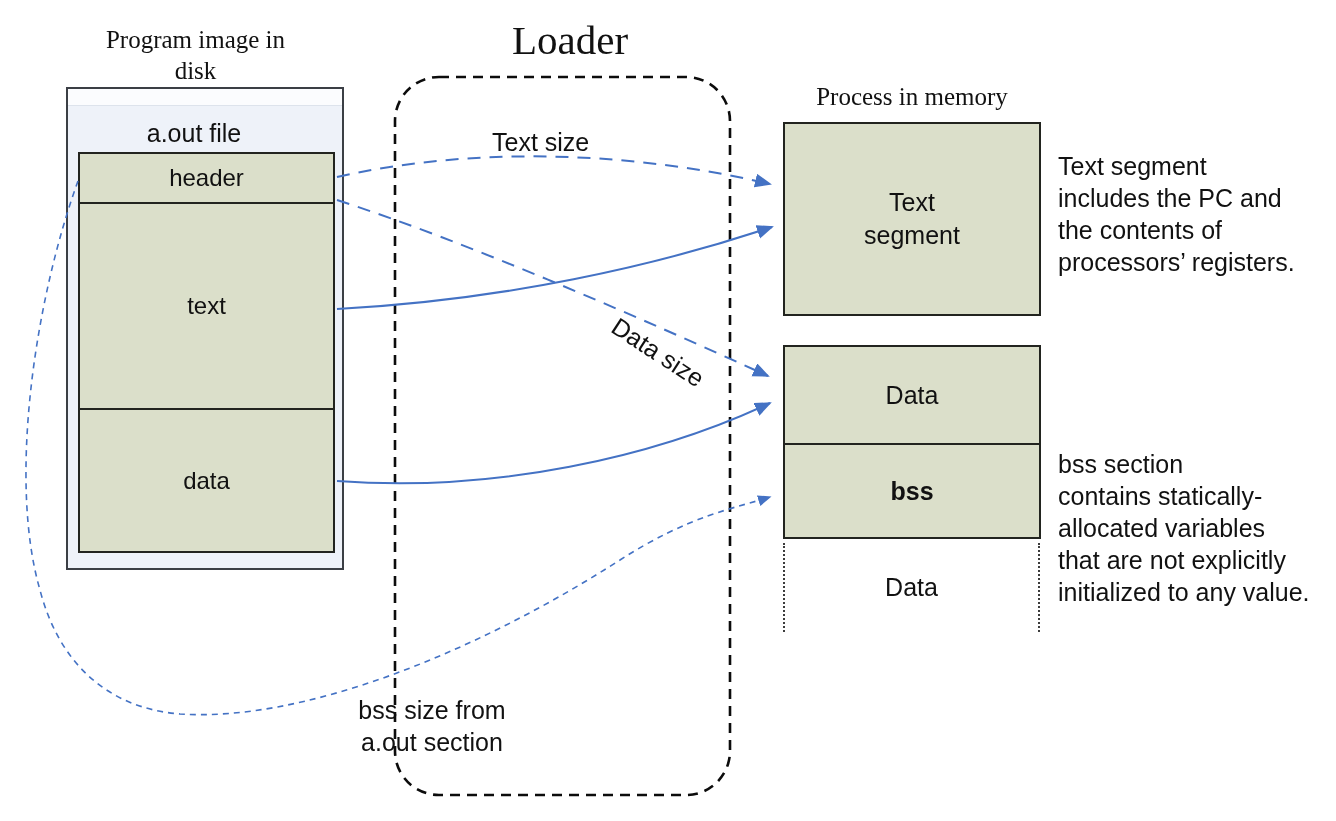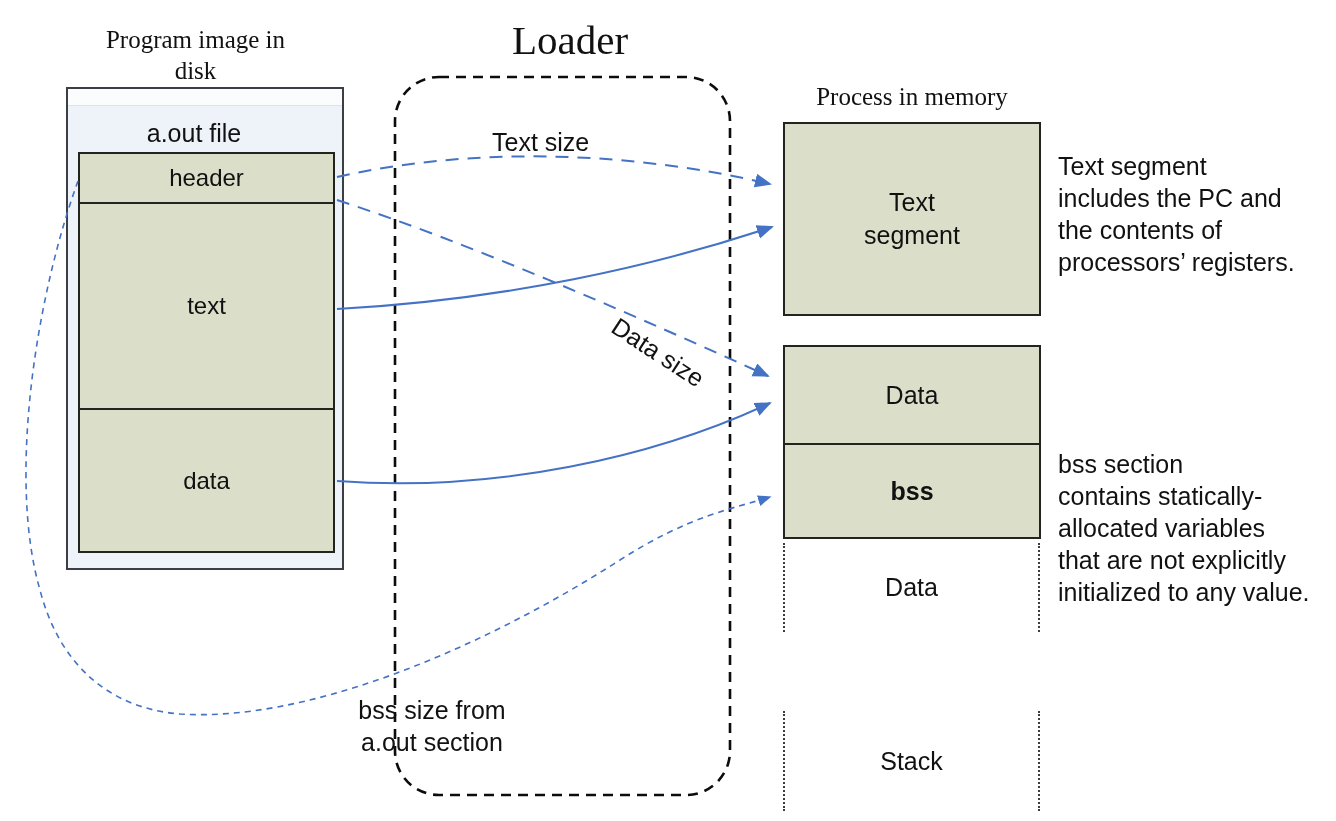--- a/index.html
+++ b/index.html
@@ -80,21 +80,20 @@
 
   <div class="abs mem-box mem-text ctr pre">Text
 segment</div>
 
   <div class="abs mem-box mem-databss">
     <div class="mem-cell cell-data">Data</div>
     <div class="mem-cell cell-bss">bss</div>
   </div>
 
   <div class="abs dotted-sect sect-heap">Data</div>
-  <div class="abs dotted-sect sect-stack">Stack</div>
 
   <div class="abs note note-text pre">Text segment
 includes the PC and
 the contents of
 processors’ registers.</div>
   <div class="abs note note-bss pre">bss section
 contains statically-
 allocated variables
 that are not explicitly
 initialized to any value.</div>

